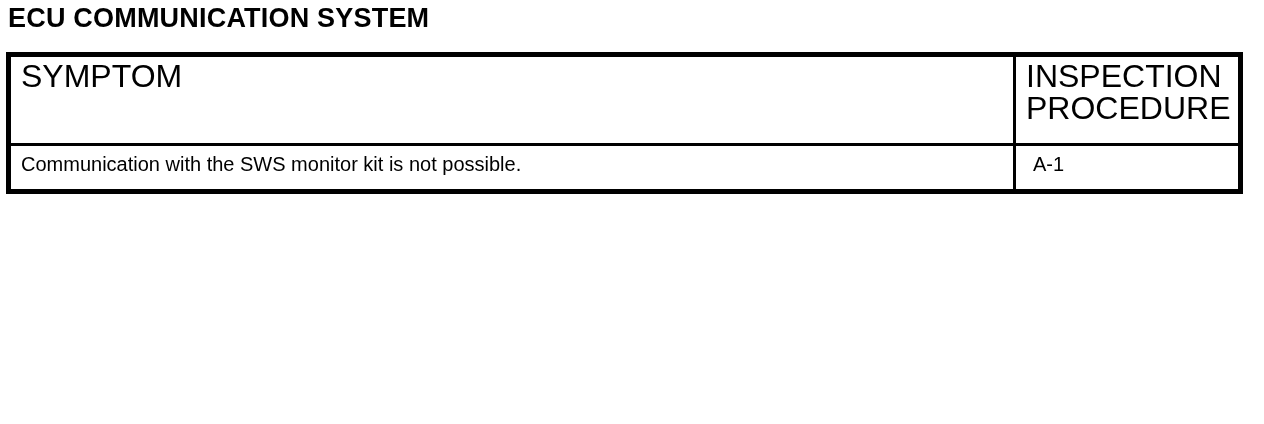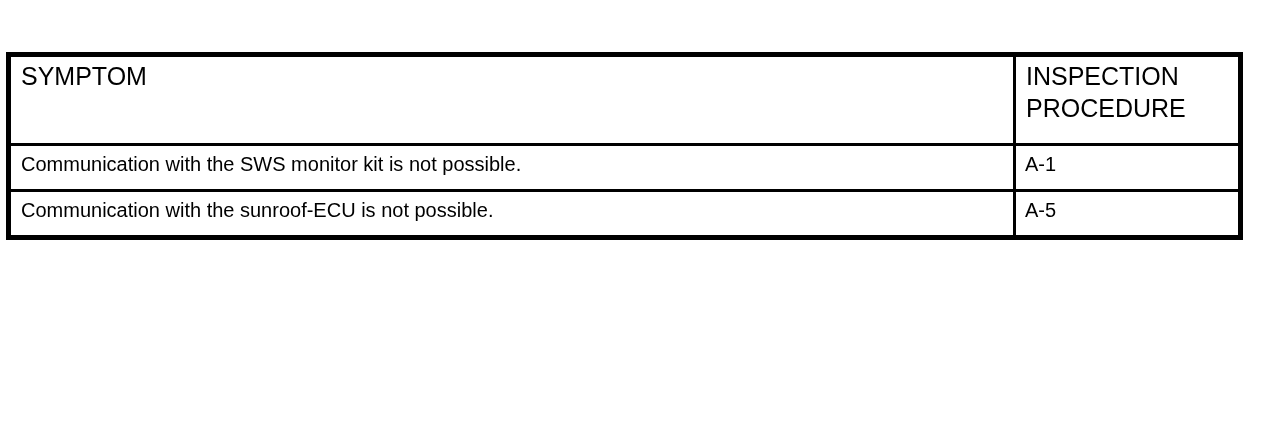--- a/index.html
+++ b/index.html
@@ -55,45 +55,47 @@
     font-weight: normal;
     text-align: left;
   }
 
   
   .head-row th {
     height: 86px;
   }
   .head-cell-inner {
     padding: 3px 8px 0 10px;
-    font-size: 25px;
+    font-size: 32px;
     line-height: 32px;
     white-space: pre-line;
   }
 
   
   .data-row td {
     height: 43px;
   }
   .cell-inner {
     padding: 3px 0 0 10px;
     font-size: 20px;
     line-height: 30px;
     white-space: nowrap;
     overflow: hidden;
   }
   .cell-inner.proc {
     padding-left: 9px;
+    margin-left: 8px;
   }
 </style>
 </head>
 <body>
 
 <div class="page">
 
+  <div class="page-title">ECU COMMUNICATION SYSTEM</div>
 
   <table class="symptom-table">
     <colgroup>
       <col class="col-symptom">
       <col class="col-proc">
     </colgroup>
     <thead>
       <tr class="head-row">
         <th>
           <div class="head-cell-inner">SYMPTOM</div>
@@ -106,24 +108,16 @@
     </thead>
     <tbody>
       <tr class="data-row">
         <td>
           <div class="cell-inner">Communication with the SWS monitor kit is not possible.</div>
         </td>
         <td>
           <div class="cell-inner proc">A-1</div>
         </td>
       </tr>
-      <tr class="data-row">
-        <td>
-          <div class="cell-inner">Communication with the sunroof-ECU is not possible.</div>
-        </td>
-        <td>
-          <div class="cell-inner proc">A-5</div>
-        </td>
-      </tr>
     </tbody>
   </table>
 
 </div>
 
 </body></html>

